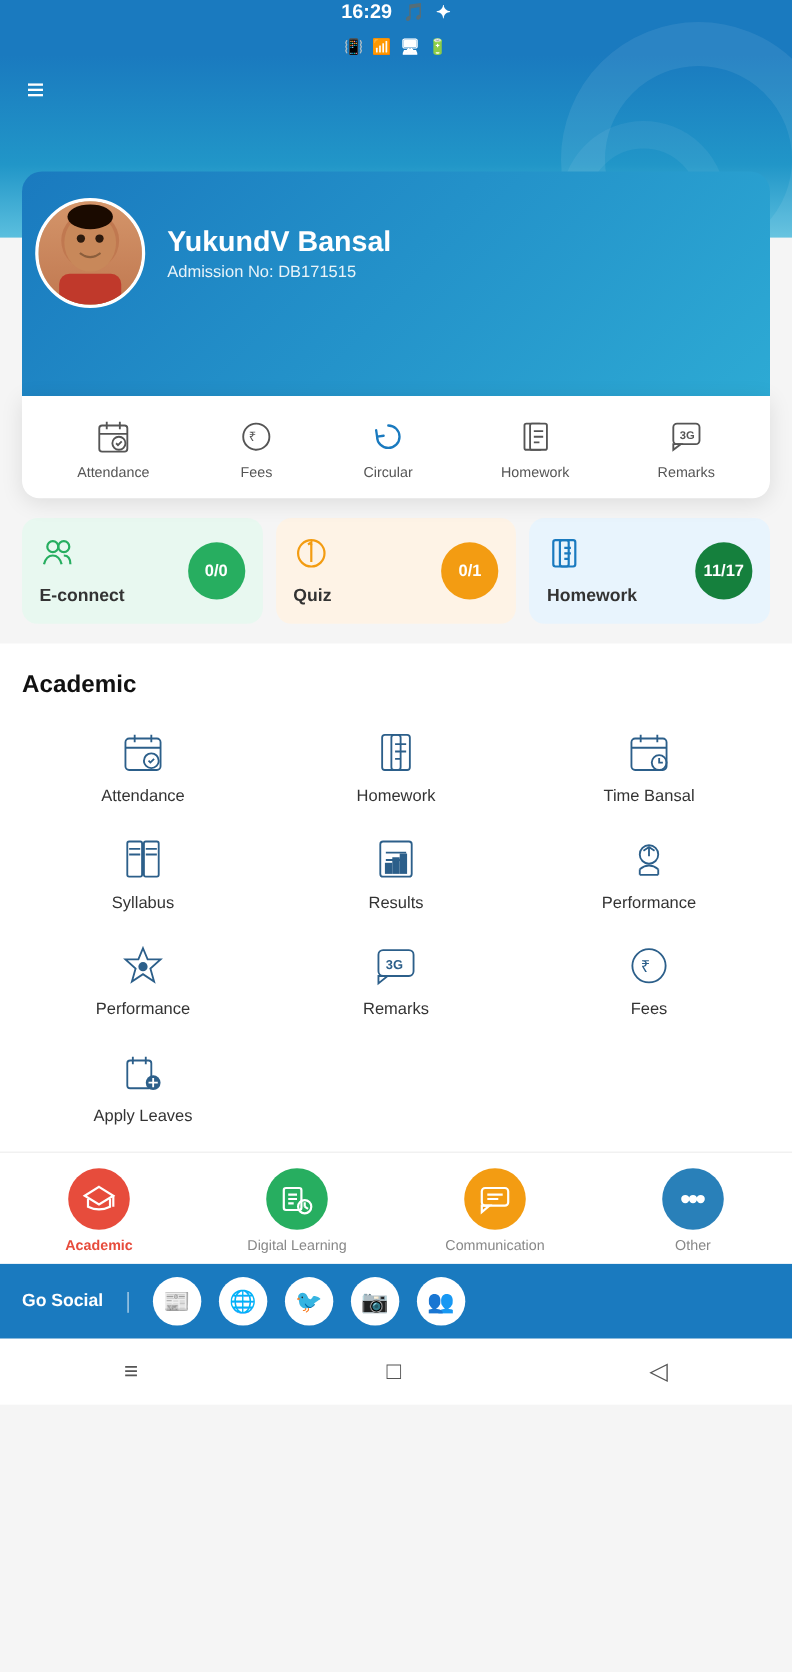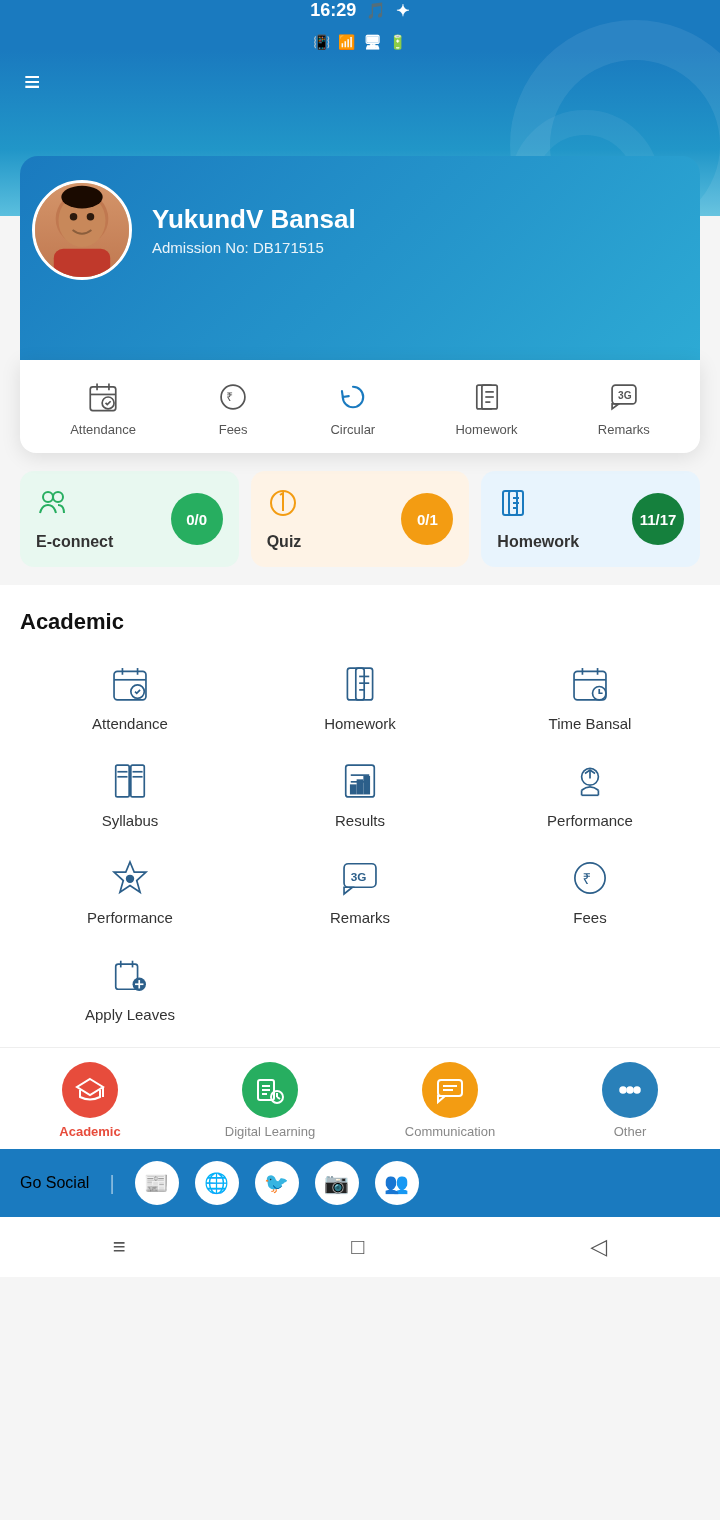--- a/index.html
+++ b/index.html
@@ -205,23 +205,23 @@
 
     
     .go-social-bar {
       background: #1a7abf;
       display: flex;
       align-items: center;
       padding: 12px 20px;
       gap: 20px;
     }
     .go-social-label {
-      color: #000000;
+      color: #ffffff;
       font-size: 16px;
-      font-weight: 400;
+      font-weight: 700;
     }
     .social-divider {
       color: white;
       opacity: 0.5;
       font-size: 20px;
     }
     .social-icons {
       display: flex;
       gap: 16px;
     }

